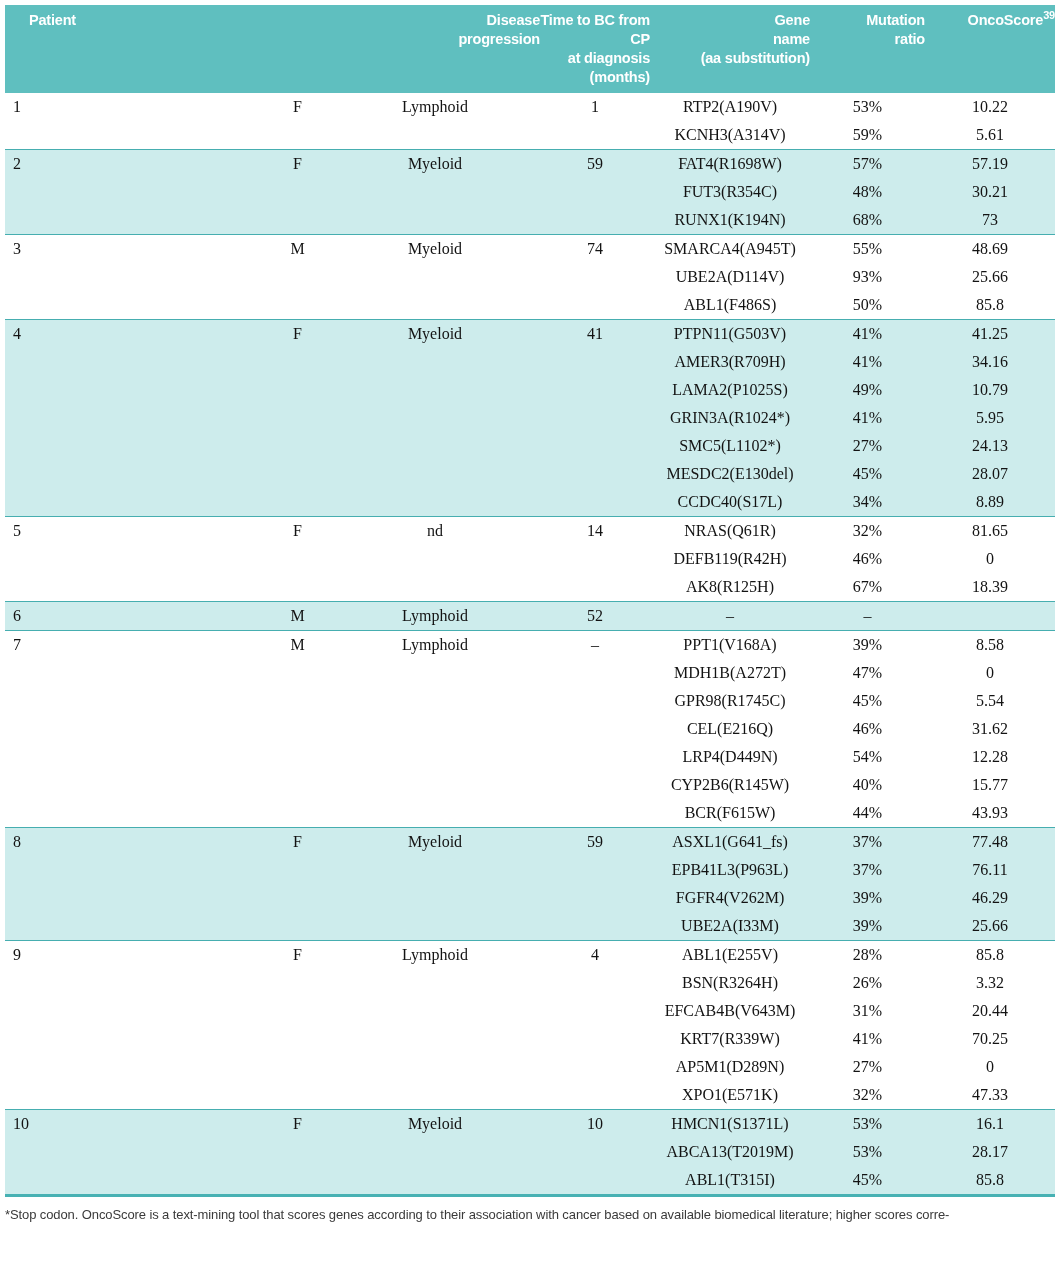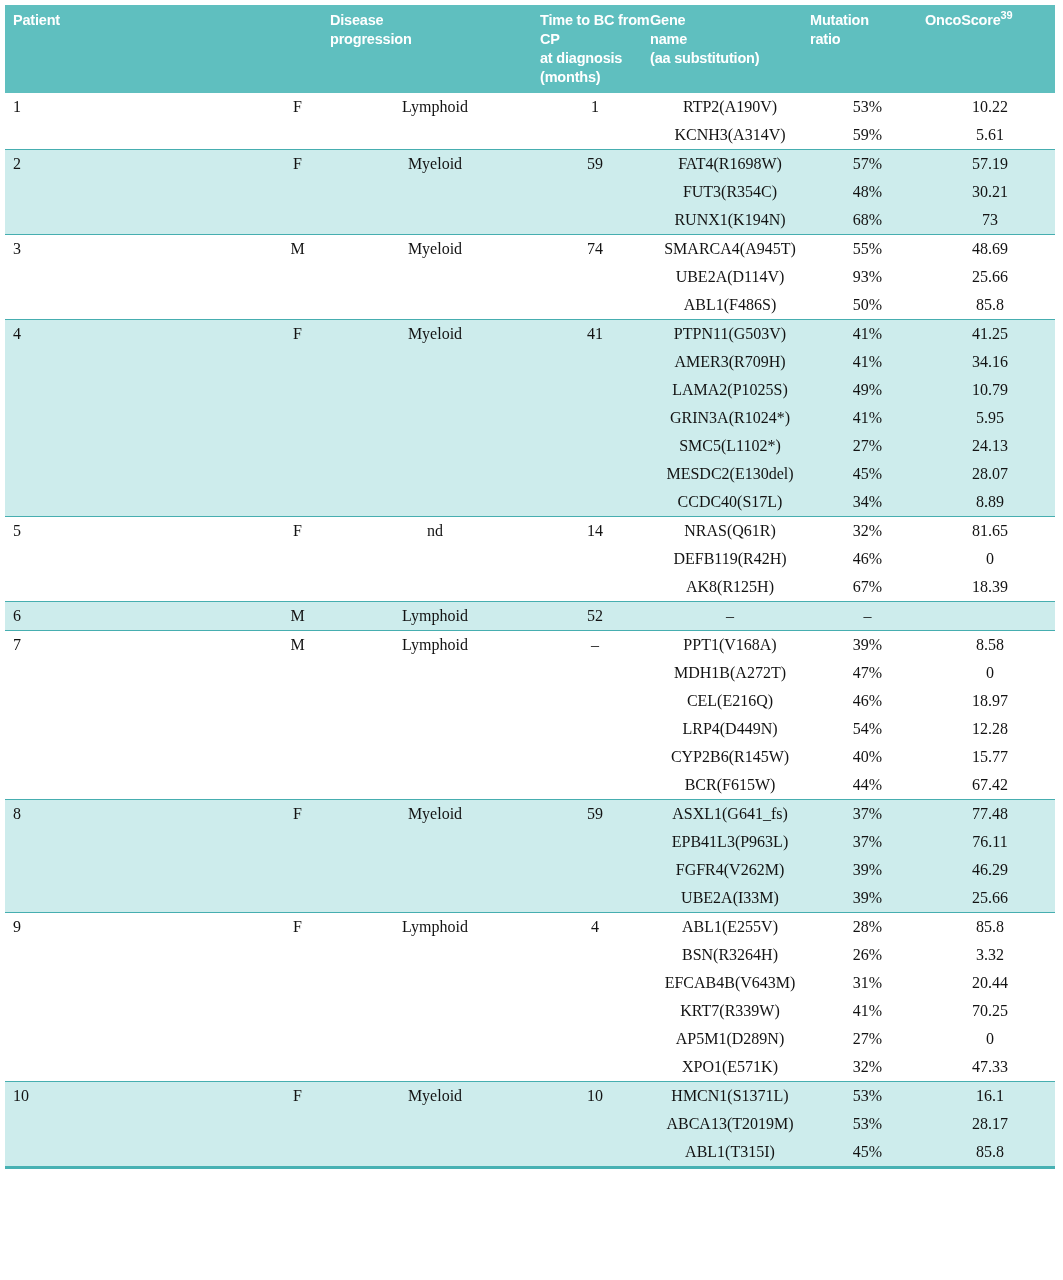--- a/index.html
+++ b/index.html
@@ -23,24 +23,24 @@
     background: #5fbfbf;
     color: #ffffff;
     font-family: "Liberation Sans", sans-serif;
     font-weight: bold;
     font-size: 14.5px;
     letter-spacing: -0.2px;
     vertical-align: top;
     padding-top: 6px;
     padding-bottom: 6px;
     height: 72px;
-    text-align: left;
+    text-align: right;
   }
   thead th .hlines { white-space: pre-line; line-height: 19px; }
-  thead th.h-patient { text-align: left; padding-left: 8px; }
+  thead th.h-patient { text-align: left; padding-left: 24px; }
   thead th sup { font-size: 11px; vertical-align: super; line-height: 0; }
 
   
   tbody td {
     height: 28px;
     line-height: 28px;
     font-size: 16px;
     text-align: center;
     padding: 0;
     white-space: nowrap;
@@ -295,23 +295,32 @@
           <td class="c3"></td>
           <td class="c4">MDH1B(A272T)</td>
           <td class="c5">47%</td>
           <td class="c6">0</td>
         </tr>
         <tr class="">
           <td class="c0"></td>
           <td class="c1"></td>
           <td class="c2"></td>
           <td class="c3"></td>
+          <td class="c4">GPR98(R1745C)</td>
+          <td class="c5">45%</td>
+          <td class="c6">5.54</td>
+        </tr>
+        <tr class="">
+          <td class="c0"></td>
+          <td class="c1"></td>
+          <td class="c2"></td>
+          <td class="c3"></td>
           <td class="c4">CEL(E216Q)</td>
           <td class="c5">46%</td>
-          <td class="c6">18.97</td>
+          <td class="c6">31.62</td>
         </tr>
         <tr class="">
           <td class="c0"></td>
           <td class="c1"></td>
           <td class="c2"></td>
           <td class="c3"></td>
           <td class="c4">LRP4(D449N)</td>
           <td class="c5">54%</td>
           <td class="c6">12.28</td>
         </tr>
@@ -324,21 +333,21 @@
           <td class="c5">40%</td>
           <td class="c6">15.77</td>
         </tr>
         <tr class="">
           <td class="c0"></td>
           <td class="c1"></td>
           <td class="c2"></td>
           <td class="c3"></td>
           <td class="c4">BCR(F615W)</td>
           <td class="c5">44%</td>
-          <td class="c6">67.42</td>
+          <td class="c6">43.93</td>
         </tr>
         <tr class="shaded group-first">
           <td class="c0">8</td>
           <td class="c1">F</td>
           <td class="c2">Myeloid</td>
           <td class="c3">59</td>
           <td class="c4">ASXL1(G641_fs)</td>
           <td class="c5">37%</td>
           <td class="c6">77.48</td>
         </tr>
@@ -446,14 +455,18 @@
           <td class="c1"></td>
           <td class="c2"></td>
           <td class="c3"></td>
           <td class="c4">ABL1(T315I)</td>
           <td class="c5">45%</td>
           <td class="c6">85.8</td>
         </tr>
       </tbody>
   </table>
 
+  <div class="footnote">
+    <div>*Stop codon. OncoScore is a text-mining tool that scores genes according to their association with cancer based on available biomedical literature; higher scores corre-</div>
+
+  </div>
 
 </div>
 
 </body></html>

